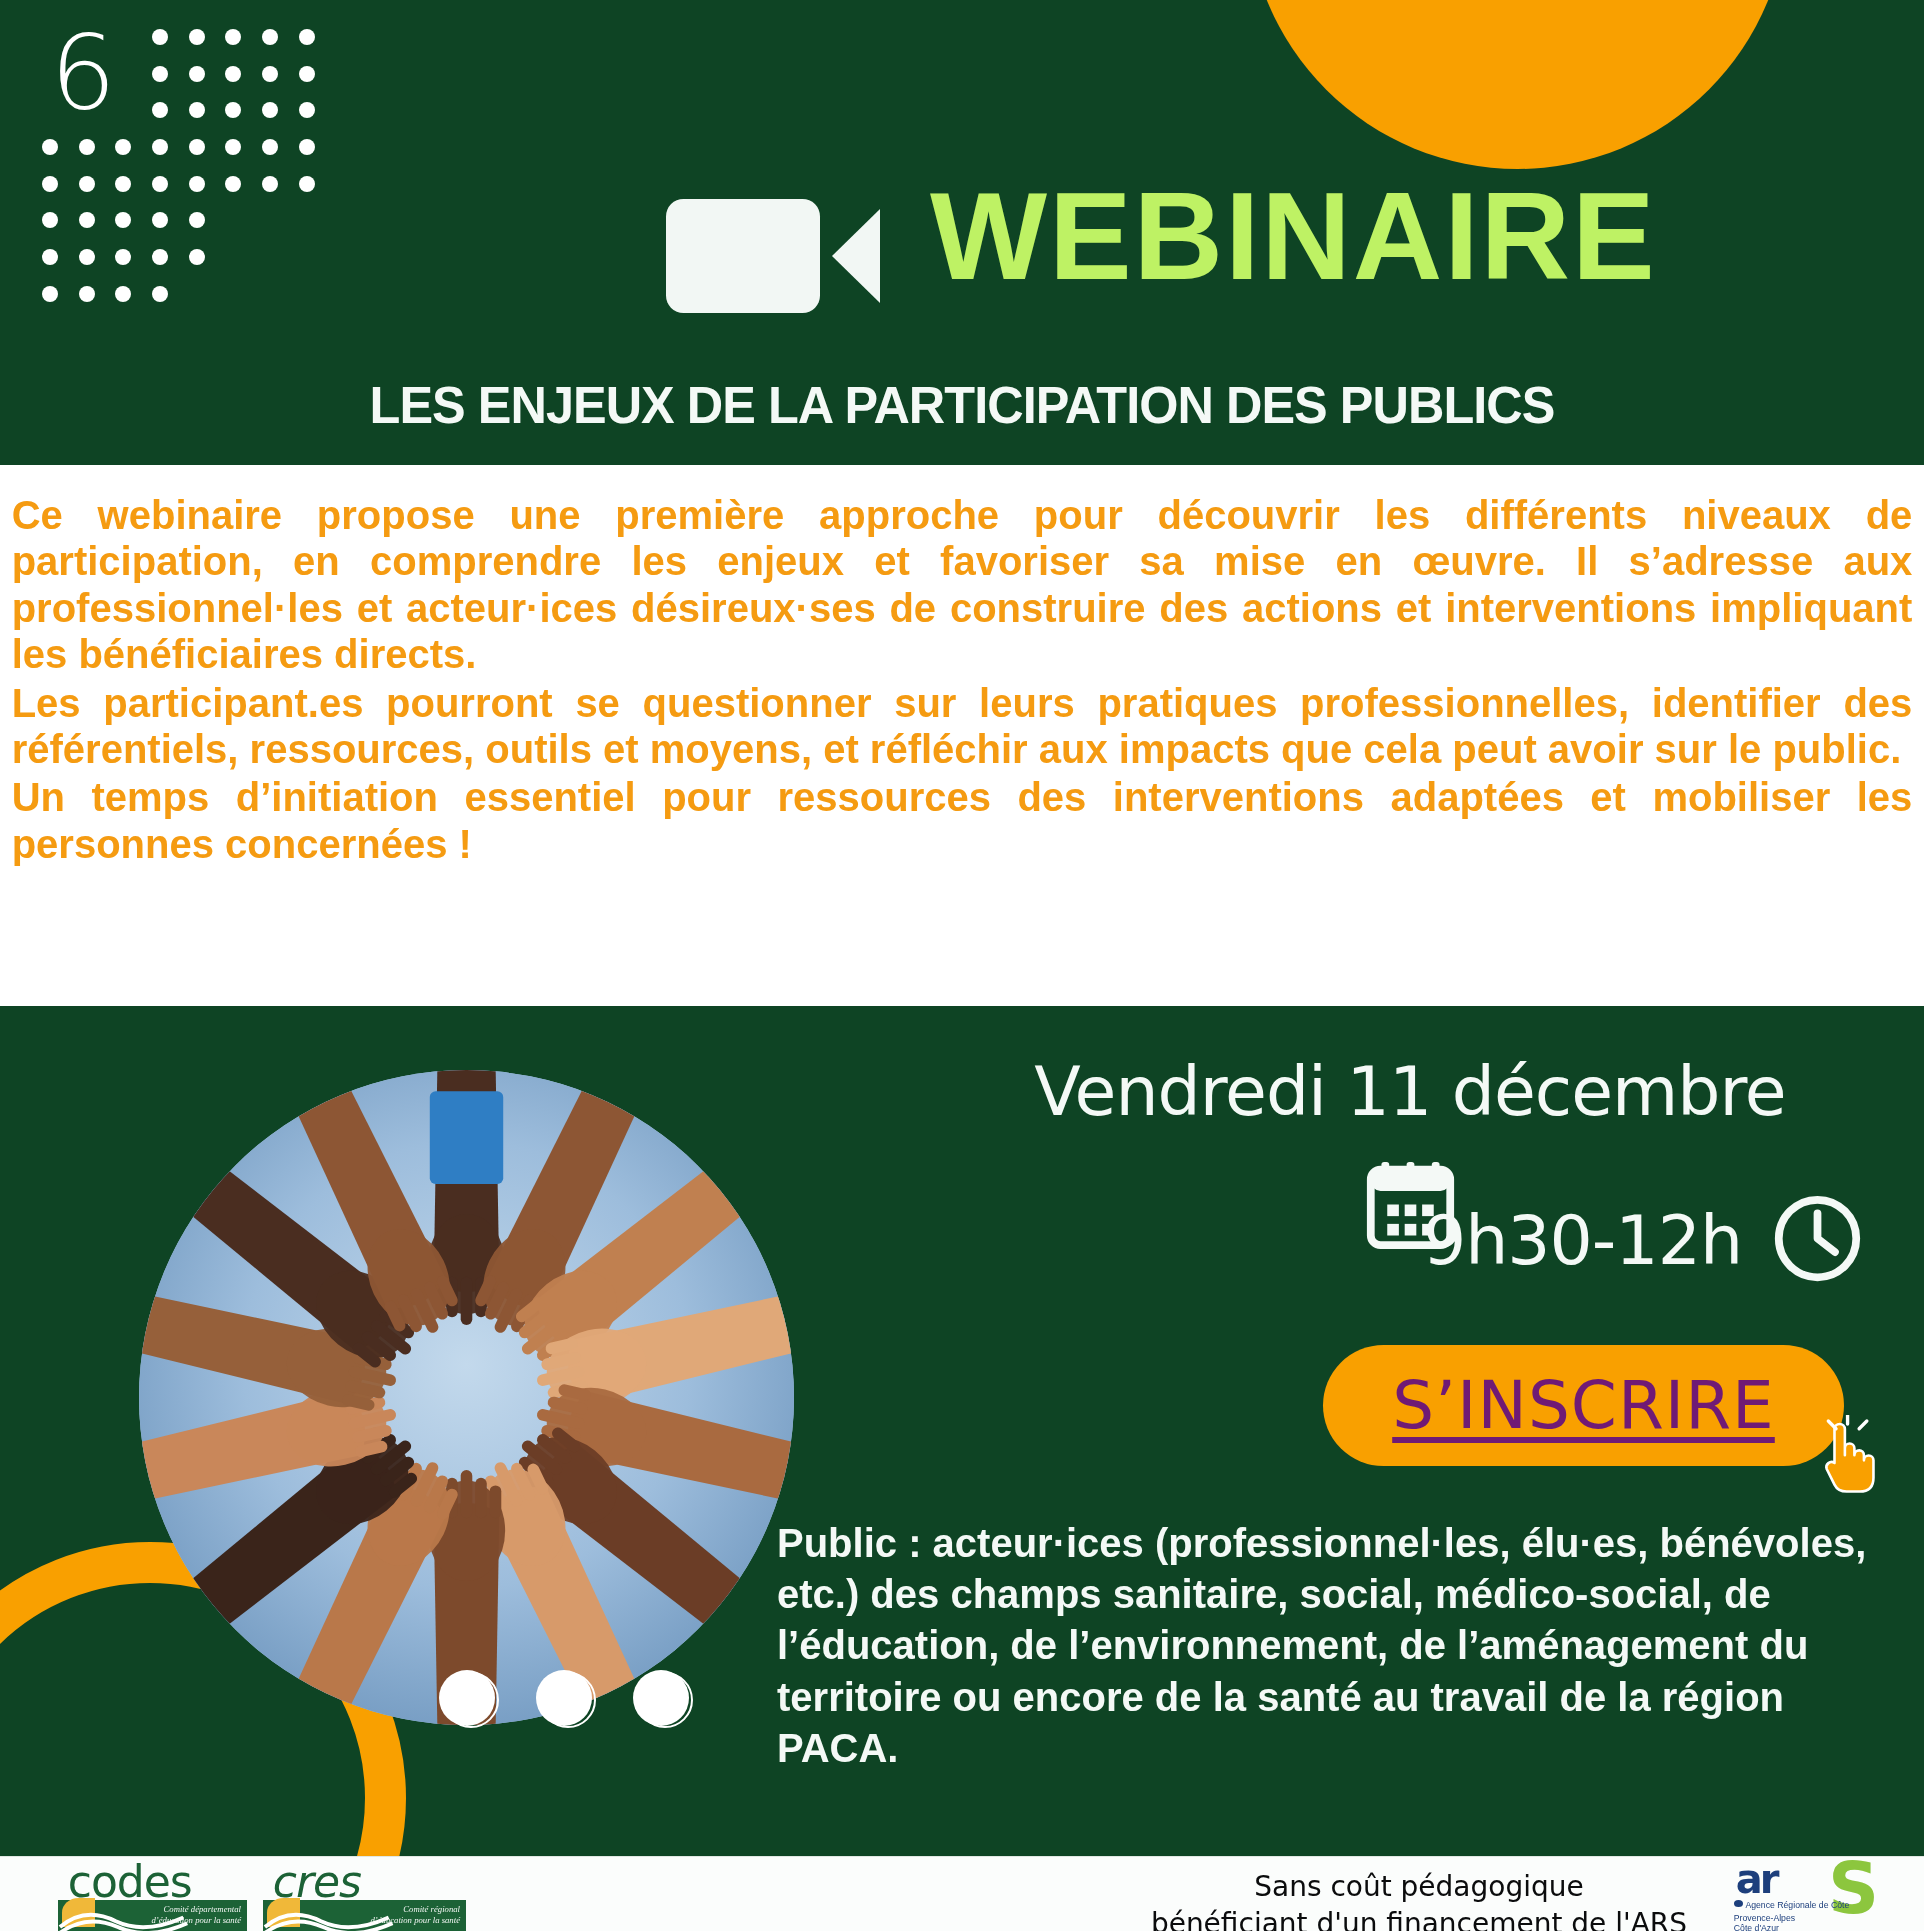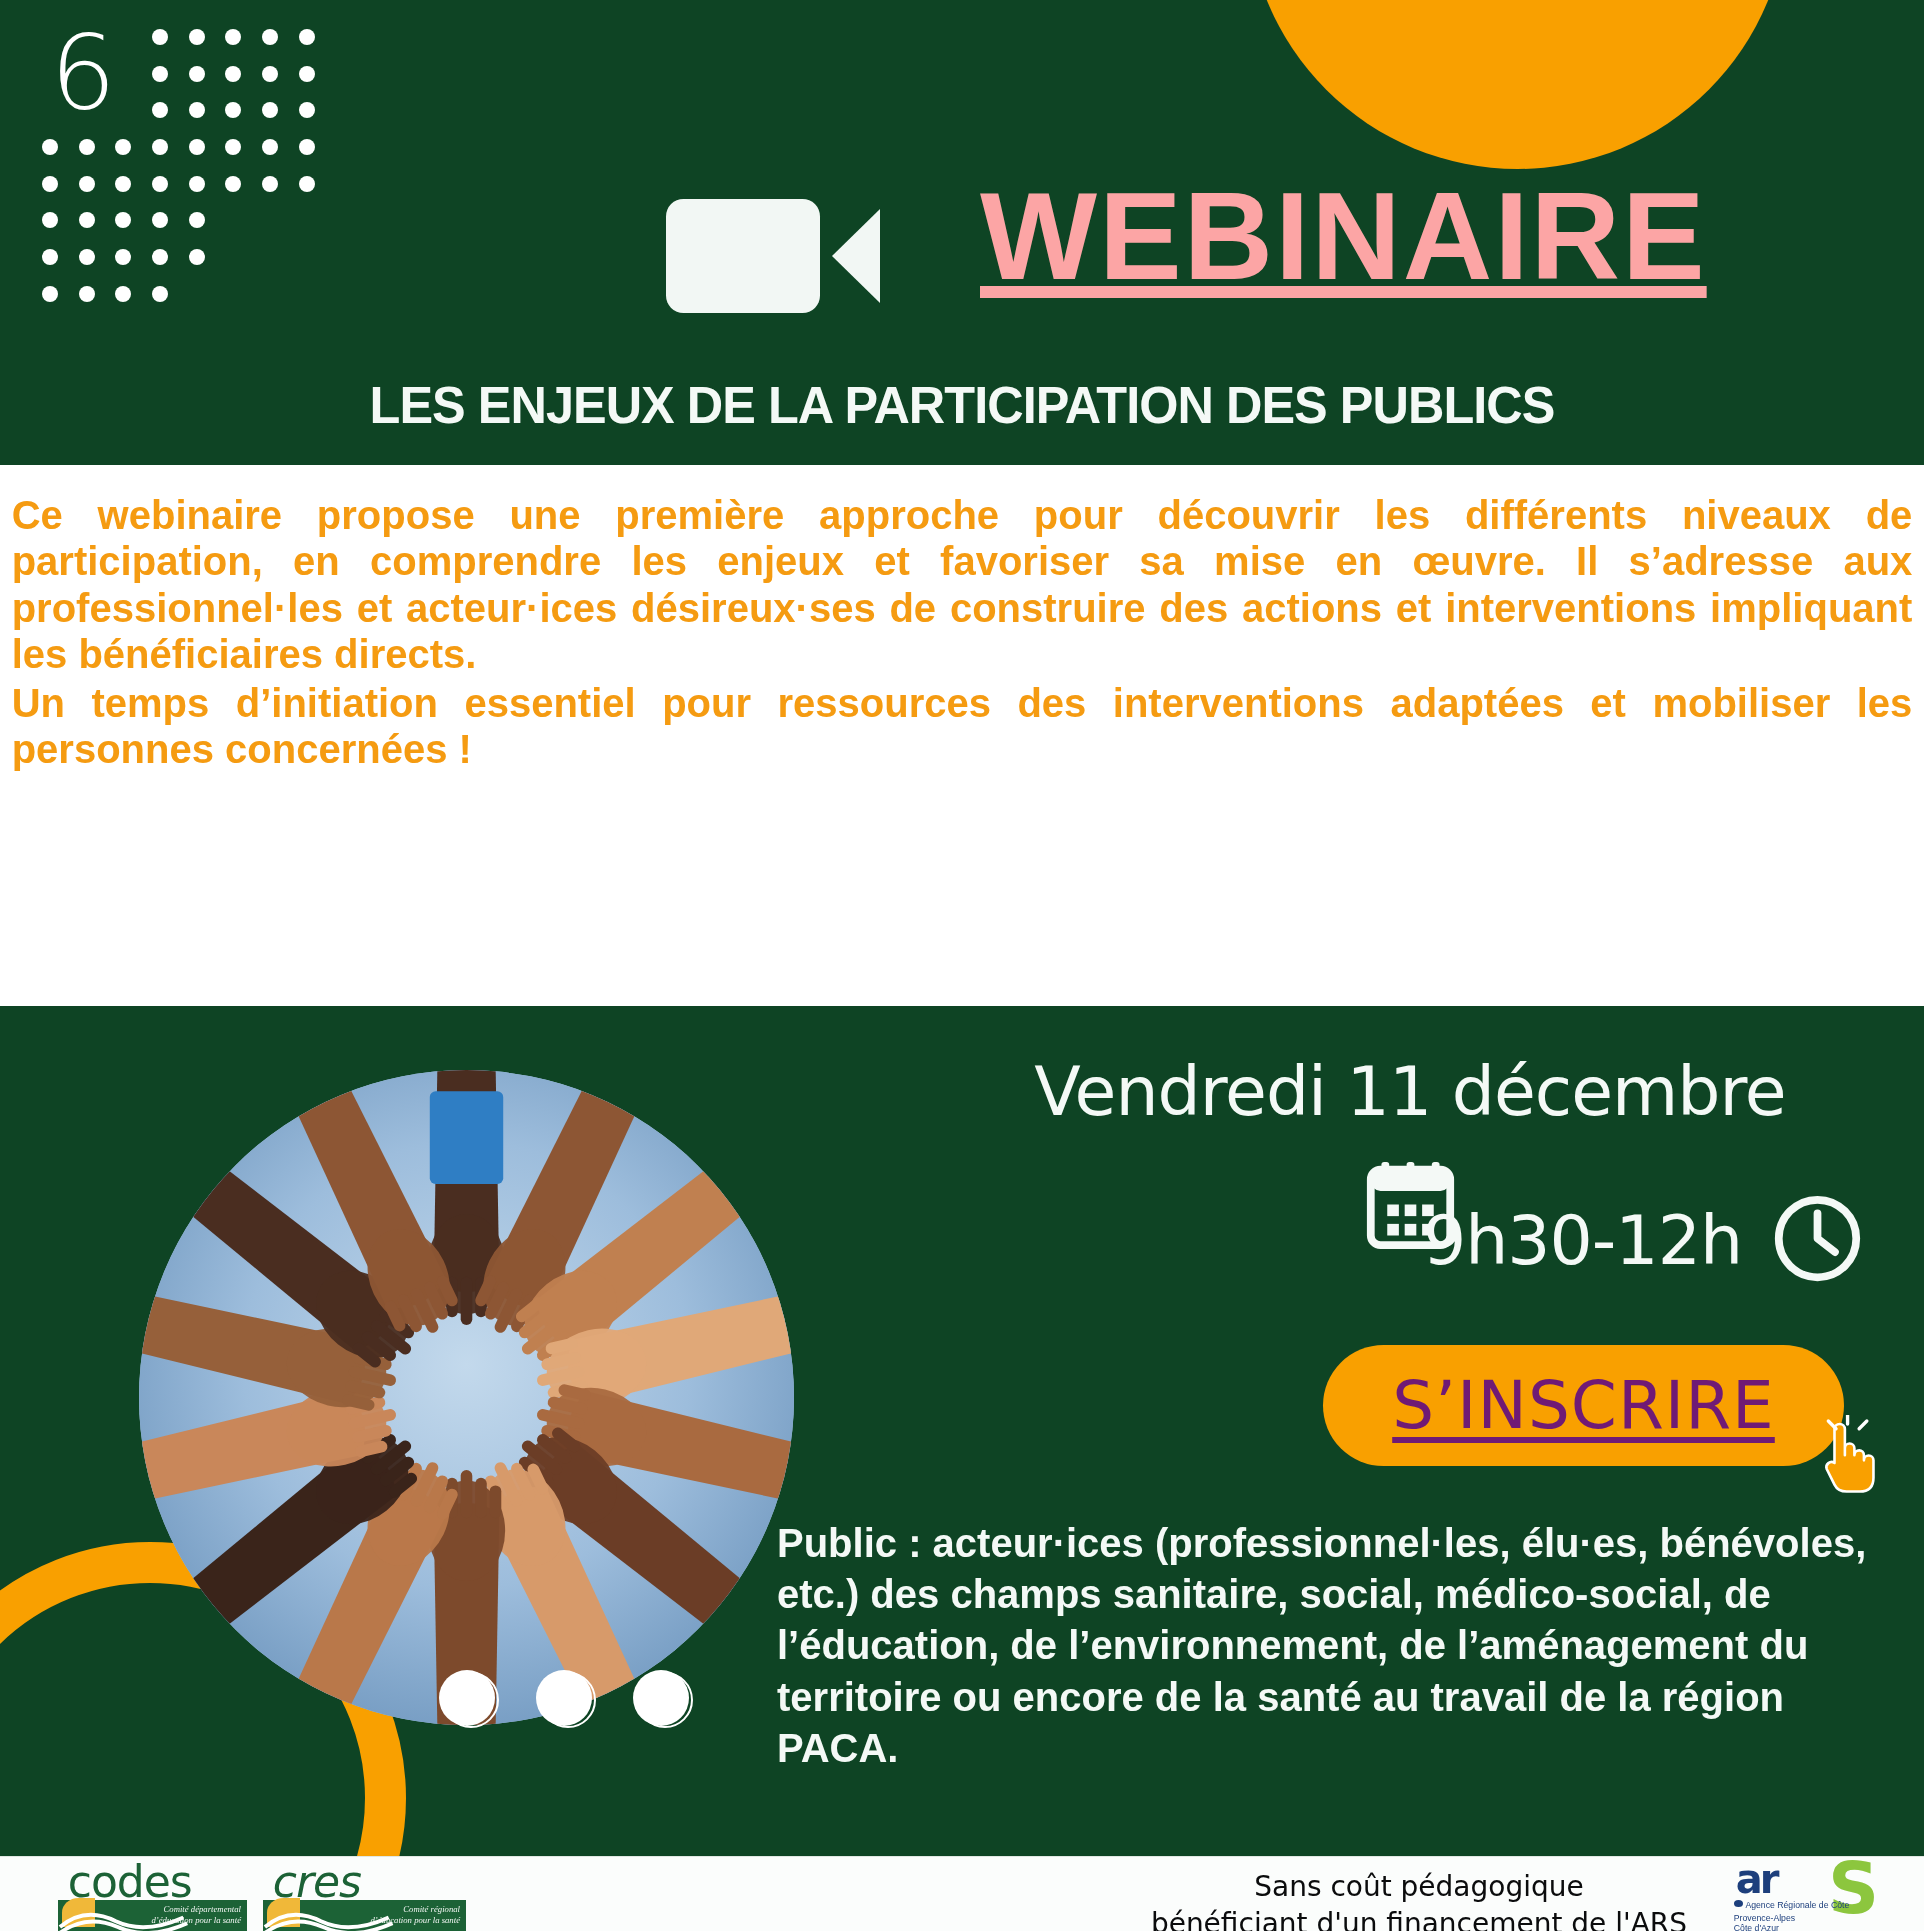--- a/index.html
+++ b/index.html
@@ -79,30 +79,29 @@
     position: absolute;
     left: 166px;
     top: 9.7px;
     width: 0; height: 0;
     border-top: 47px solid transparent;
     border-bottom: 47px solid transparent;
     border-right: 48px solid #f2f7f4;
   }
   .webinaire {
     position: absolute;
-    left: 980px;
+    left: 930px;
     top: 174px;
     font-family: "Liberation Sans", sans-serif;
     font-size: 124px;
     font-weight: 700;
     letter-spacing: 1.9px;
-    color: #fca5a5;
+    color: #bef264;
     line-height: 1;
     white-space: nowrap;
-    text-decoration: underline;
   }
   .subtitle {
     position: absolute;
     left: 0; top: 375px;
     width: 1924px;
     text-align: center;
     font-family: "Liberation Sans", sans-serif;
     font-size: 52px;
     font-weight: 700;
     letter-spacing: -1px;
@@ -454,20 +453,21 @@
       <div class="cam-body"></div>
       <div class="cam-tri"></div>
     </div>
 
     <div class="webinaire">WEBINAIRE</div>
     <div class="subtitle">LES ENJEUX DE LA PARTICIPATION DES PUBLICS</div>
   </div>
 
   <div class="desc">
     <p>Ce webinaire propose une première approche pour découvrir les différents niveaux de participation, en comprendre les enjeux et favoriser sa mise en œuvre. Il s’adresse aux professionnel·les et acteur·ices désireux·ses de construire des actions et interventions impliquant les bénéficiaires directs.</p>
+    <p>Les participant.es pourront se questionner sur leurs pratiques professionnelles, identifier des référentiels, ressources, outils et moyens, et réfléchir aux impacts que cela peut avoir sur le public.</p>
     <p>Un temps d’initiation essentiel pour ressources des interventions adaptées et mobiliser les personnes concernées !</p>
   </div>
 
   <div class="body-green">
     <div class="arc-ring"></div>
 
     <div class="hands">
       <svg width="655" height="655" viewBox="0 0 678 678">
         <defs>
           <radialGradient id="sky" cx="50%" cy="45%" r="62%">

